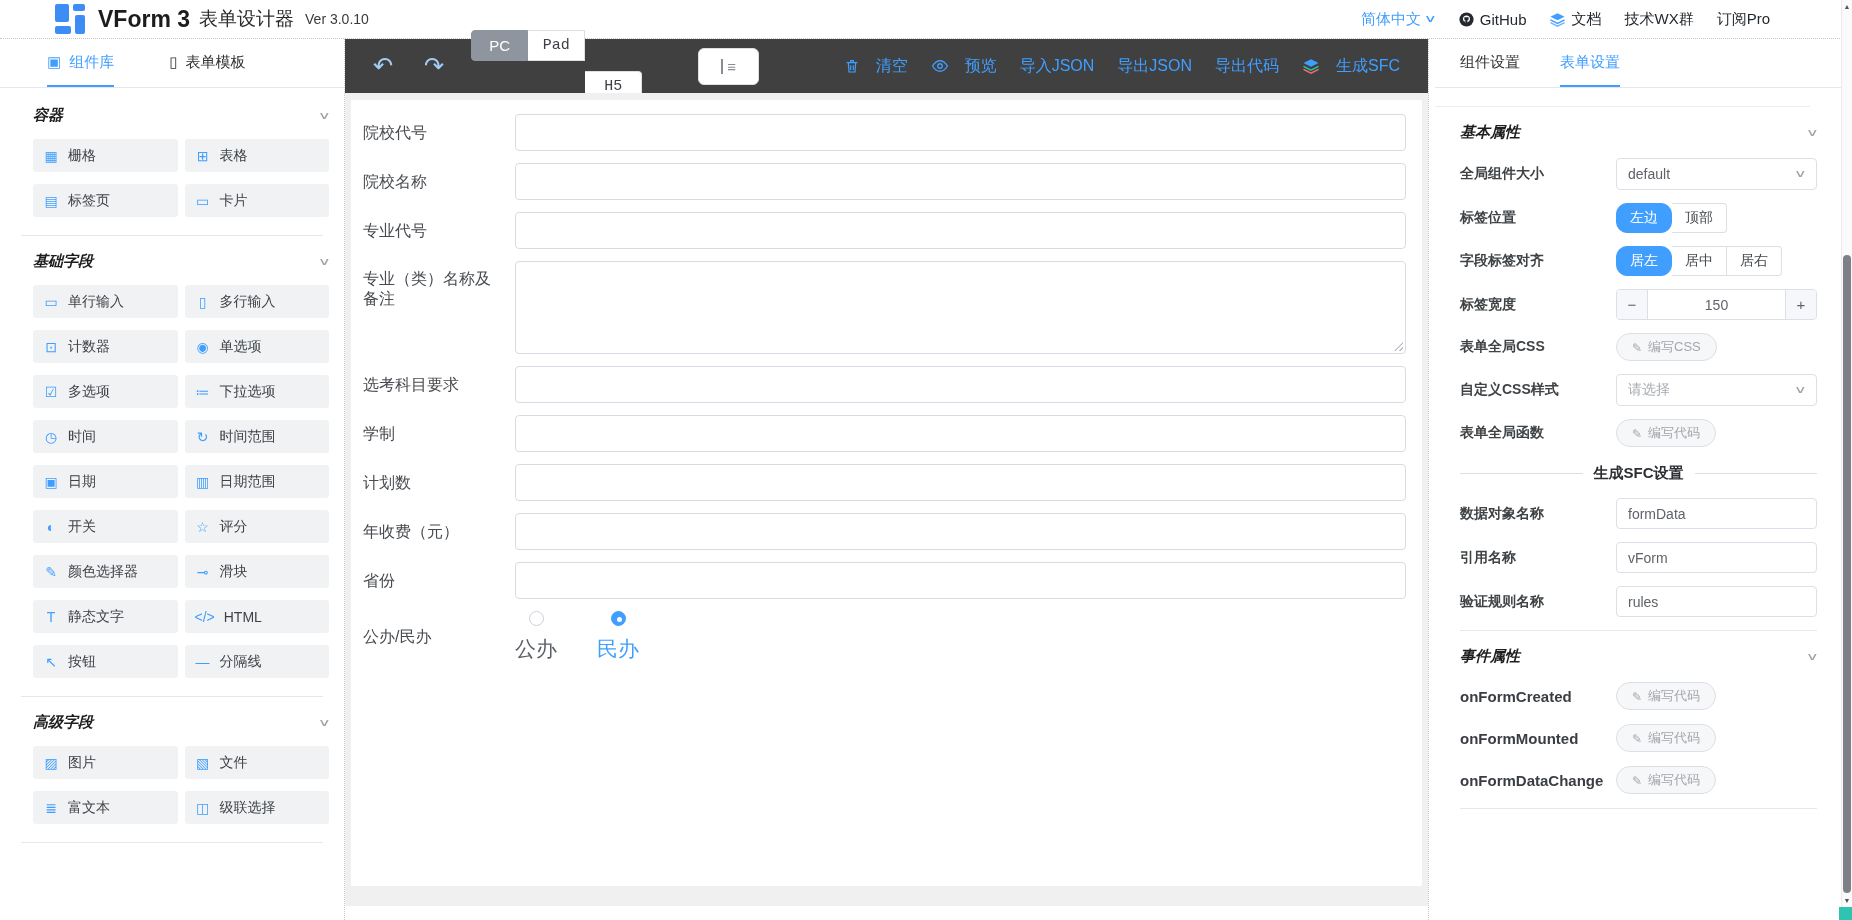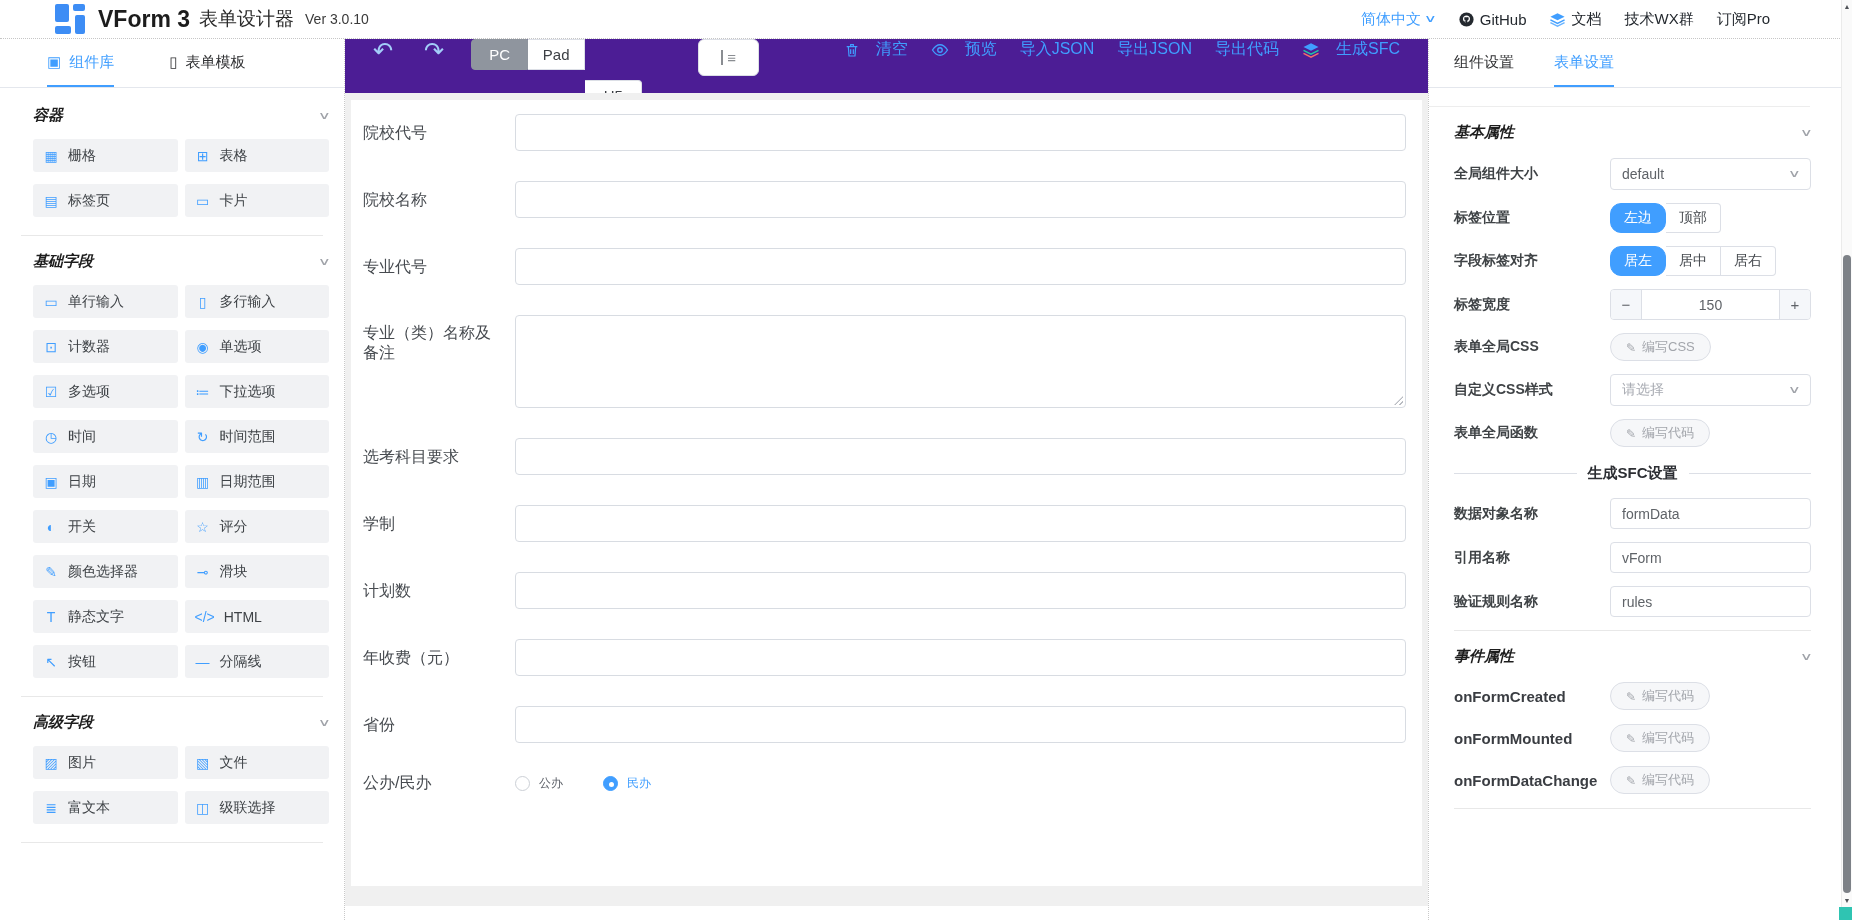--- a/index.html
+++ b/index.html
@@ -21,71 +21,71 @@
   .lang { color:#409eff; display:flex; align-items:center; gap:5px; cursor:pointer; }
   .lang .chev { color:#409eff; }
   .h-link { color:#24292f; display:flex; align-items:center; gap:5px; cursor:pointer; text-decoration:none; }
   .chev { font-size:12px; color:#a0a3a9; display:inline-block; transform:scaleX(1.5) scaleY(0.85); }
   .chev::before { content:"∨"; }
 
   
   .main { display:flex; height:881px; }
   .left  { width:345px; border-right:1px dotted #c9c9c9; display:flex; flex-direction:column; background:#fff; }
   .center{ flex:1; display:flex; flex-direction:column; border-right:1px dotted #c9c9c9; }
-  .right { width:423px; display:flex; flex-direction:column; background:#fff; }
+  .right { width:423px; display:flex; flex-direction:column; background:#fff;padding-left:6px; }
 
   
   .side-tabs { height:49px; flex:0 0 49px; display:flex; align-items:stretch; padding-left:47px; gap:55px; border-bottom:1px solid #e4e7ed; }
   .side-tab { display:flex; gap:8px; font-size:15px; color:#303133; align-items:center; cursor:pointer; border-bottom:2px solid transparent; }
   .side-tab.active { color:#409eff; border-bottom-color:#409eff; }
   .tab-ic { font-size:15px; }
   .tab-ic-lib::before { content:"▣"; }
   .tab-ic-tpl::before { content:"▯"; }
   .side-tab.active .tab-ic { color:#409eff; }
   .panel-body { padding:14px 15px 0 33px; overflow:hidden; }
   .panel-section-head { display:flex; justify-content:space-between; align-items:center; margin:4px 0 14px; }
   .section-title { font-size:15px; font-weight:bold; font-style:italic; color:#1d1d1d; }
   .item-grid { display:grid; grid-template-columns:1fr 1fr; gap:12px 7px; }
   .w-item { height:33px; background:#f1f2f4; border-radius:3px; display:flex; align-items:center; padding-left:10px; gap:9px; cursor:move; }
   .w-icon { color:#409eff; font-size:14px; min-width:16px; text-align:center; }
   .w-label { font-size:14px; color:#3e4246; white-space:nowrap; }
   .panel-divider { height:1px; background:#e8e8e8; margin:18px 6px 16px -12px; }
 
   
-  .toolbar { height:54px; flex:0 0 54px; display:flex; align-items:flex-start; padding:0 28px; background:#4c1d95; }
+  .toolbar { height:54px; flex:0 0 54px; display:flex; align-items:center; padding:0 28px; background:#404040; }
   .tb-hist { font-size:24px; color:#a3cdf9; cursor:pointer; line-height:1; }
   .icon-undo::before { content:"↶"; }
   .icon-redo::before { content:"↷"; }
   .tb-hist + .tb-hist { margin-left:31px; }
   .devices { display:flex; margin-left:27px; }
   .dev { height:31px; min-width:57px; padding:0 14px; display:flex; align-items:center; justify-content:center; border:1px solid #dcdfe6; font-size:15px; color:#3c3f44; background:#fff; cursor:pointer; }
-  .dev:not(:first-child) { border-left:none; }
+  .dev:not(:first-child) { border-left:none;font-family:Liberation Mono, monospace; }
   .dev:first-child { border-radius:4px 0 0 4px; }
   .dev:last-child { border-radius:0 4px 4px 0;margin-top:41px; }
   .dev.active { background:#8f959e; border-color:#8f959e; color:#fff; }
   .outline-btn { margin-left:56px; width:61px; height:37px; border:1px solid #dcdfe6; border-radius:6px; display:flex; align-items:center; justify-content:center; background:#fff; cursor:pointer; }
   .outline-icon { border-left:2px solid #8a8d92; padding-left:4px; color:#8a8d92; font-size:15px; line-height:1; }
   .outline-icon::before { content:"≡"; }
   .tb-actions { margin-left:auto; display:flex; align-items:center; gap:23px; }
   .tb-link { color:#409eff; font-size:16px; display:flex; align-items:center; gap:16px; cursor:pointer; white-space:nowrap; }
 
   
   .canvas-wrap { flex:1; background:#f0f0f0; padding:7px 6px 20px; display:flex; margin-bottom:14px; }
   .canvas { flex:1; background:#fff; padding:14px 16px 0 12px; }
-  .field-row { display:flex; margin-bottom:30px; }
+  .field-row { display:flex; margin-bottom:12px; }
   .field-label { width:152px; padding-right:10px; font-size:16px; color:#474b50; display:flex; align-items:center; line-height:1.25; }
   .field-row.top .field-label { align-items:flex-start; padding-top:8px; }
   .field-ctrl { flex:1; display:flex; align-items:center; }
   .ipt { flex:1; height:37px; border:1px solid #d8dce2; border-radius:4px; background:#fff; cursor:text; }
   .txa { flex:1; height:93px; border:1px solid #d8dce2; border-radius:4px; background:#fff; position:relative; cursor:text; }
   .resize-h { position:absolute; right:2px; bottom:2px; width:9px; height:9px;
               background:repeating-linear-gradient(-45deg,transparent 0 2px,#b9bcc2 2px 3.4px);
               clip-path:polygon(100% 0,100% 100%,0 100%); cursor:nwse-resize; }
   .radio-ctrl { gap:40px; }
-  .radio-opt { display:flex; align-items:center; gap:9px; font-size:12px; color:#5a5e66; cursor:pointer; }
+  .radio-opt { display:flex; align-items:center; gap:9px; font-size:21px; color:#5a5e66; cursor:pointer;flex-direction:column; }
   .radio-dot { width:15px; height:15px; border-radius:50%; border:1px solid #ccd0d6; background:#fff; position:relative; }
   .radio-opt.checked .radio-dot { border-color:#409eff; background:#409eff; }
   .radio-opt.checked .radio-dot::after { content:""; position:absolute; left:5px; top:5px; width:5px; height:5px; border-radius:50%; background:#fff; }
   .radio-opt.checked .r-lbl { color:#409eff; }
 
   
   .insp-tabs { height:49px; flex:0 0 49px; display:flex; align-items:stretch; padding-left:25px; gap:40px; border-bottom:1px solid #e4e7ed; }
   .insp-tab { font-size:15px; color:#303133; display:flex; align-items:center; cursor:pointer; border-bottom:2px solid transparent; }
   .insp-tab.active { color:#409eff; border-bottom-color:#409eff; }
   .subline { height:1px; background:#ededed; margin:18px 42px 0 0; }

